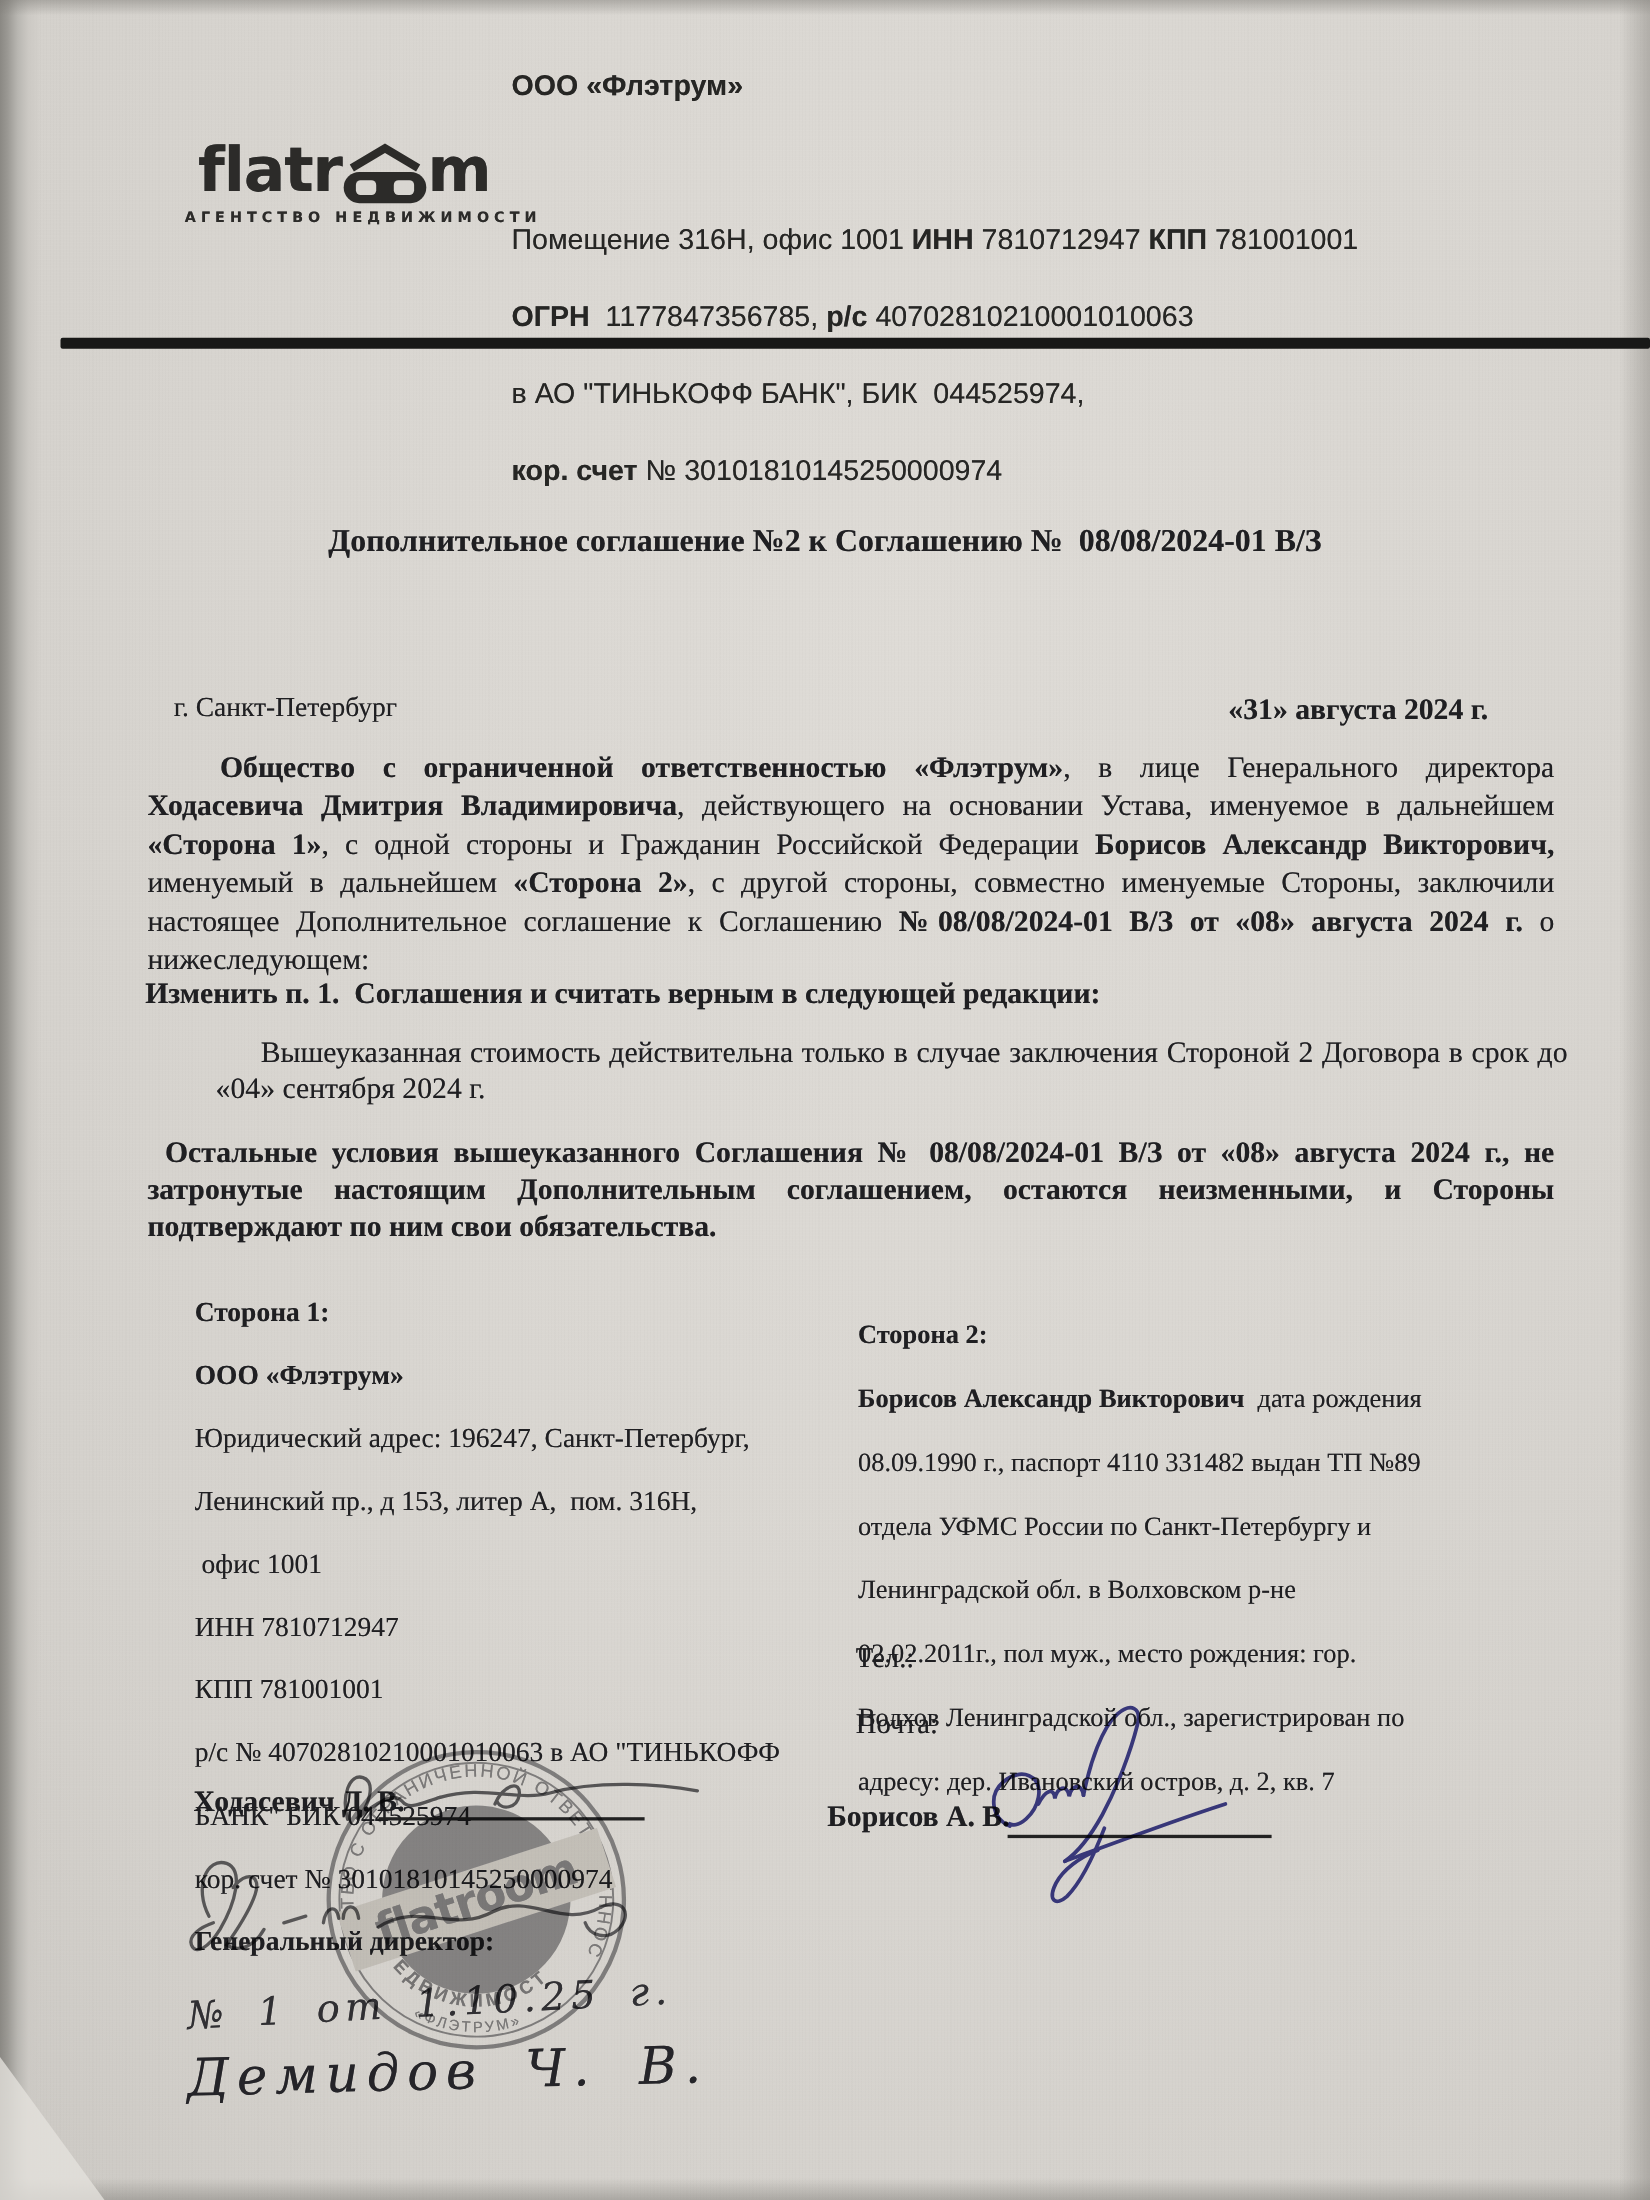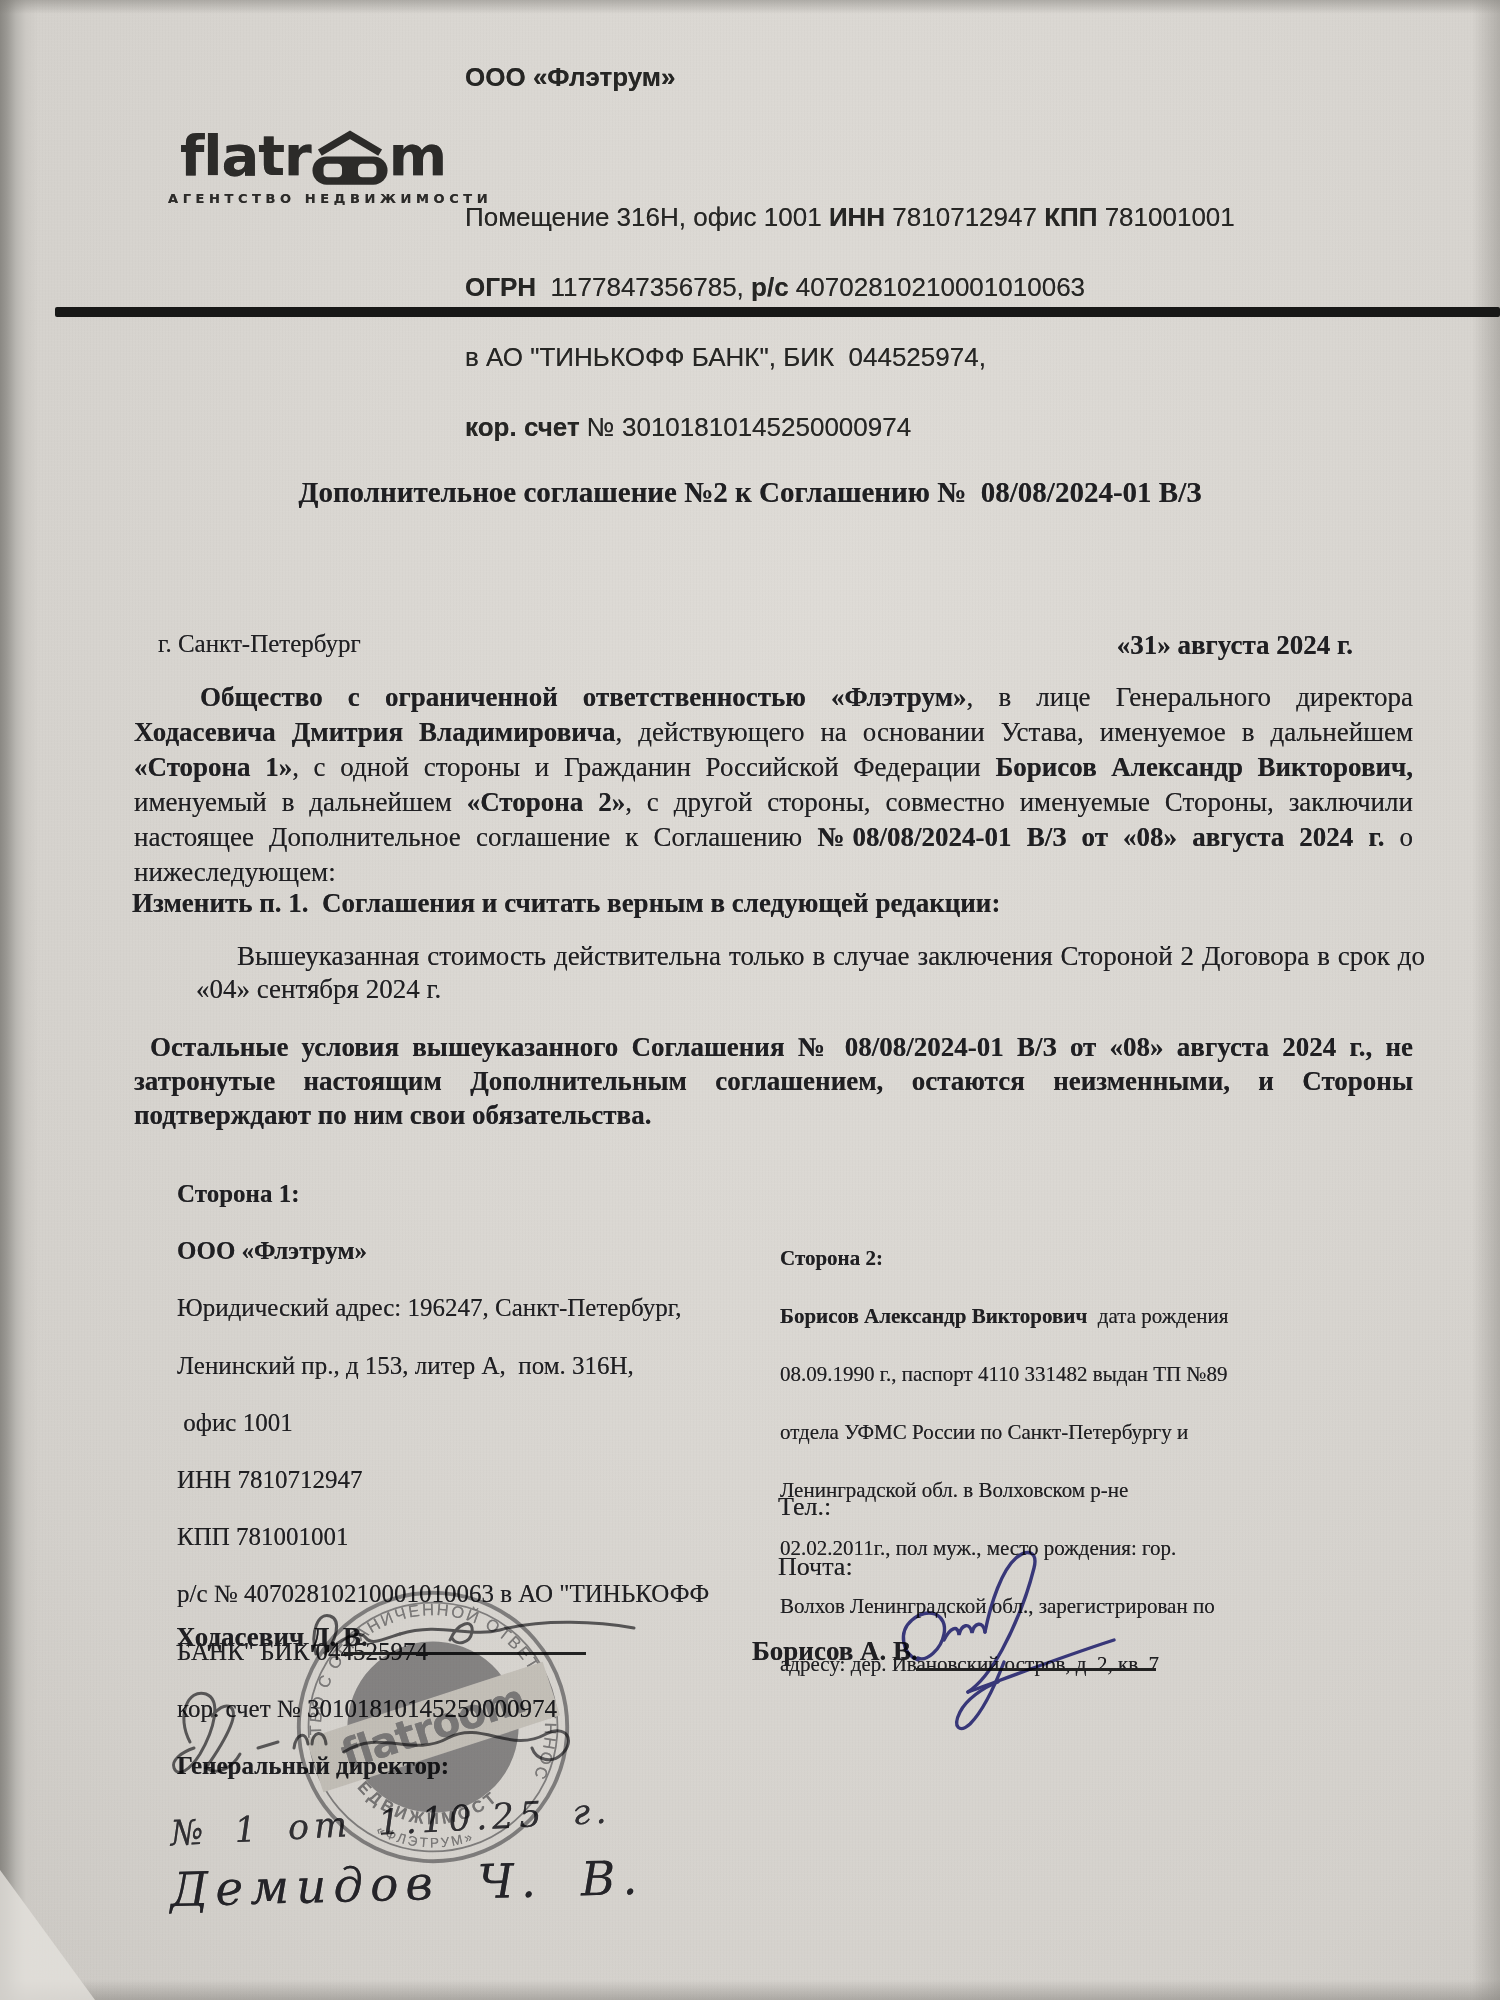--- a/index.html
+++ b/index.html
@@ -45,21 +45,21 @@
     text-align:justify;text-indent:66px;white-space:pre-wrap;}
   .p1 b{font-weight:bold;}
   .h-amend{position:absolute;left:132px;top:888px;font-size:27px;font-weight:bold;white-space:pre-wrap;}
   .p2{position:absolute;left:184px;top:940px;width:1229px;font-size:27px;line-height:33px;
     text-align:justify;text-indent:41px;white-space:pre-wrap;margin-left:12px;}
   .p3{position:absolute;left:134px;top:1030px;width:1279px;font-size:27px;line-height:34px;
     font-weight:bold;text-align:justify;text-indent:16px;white-space:pre-wrap;}
 
   
   .col1{position:absolute;left:177px;top:1180px;font-size:25px;line-height:28.6px;white-space:pre;}
-  .col2{position:absolute;left:780px;top:1244px;font-size:21px;line-height:29px;white-space:pre;}
+  .col2{position:absolute;left:780px;top:1200px;font-size:24px;line-height:29px;white-space:pre;}
   .col1 .b,.col2 .b{font-weight:bold;}
   .tel{position:absolute;left:778px;top:1492px;font-size:26px;}
   .mail{position:absolute;left:778px;top:1552px;font-size:26px;}
 
   
   .sig-name-l{position:absolute;left:176px;top:1622px;font-size:27px;font-weight:bold;white-space:pre;}
   .sig-line-l{position:absolute;left:344px;top:1652px;width:242px;height:3px;background:#222;}
   .sig-name-r{position:absolute;left:752px;top:1636px;font-size:27px;font-weight:bold;white-space:pre;}
   .sig-line-r{position:absolute;left:916px;top:1668px;width:240px;height:3px;background:#222;}
 

